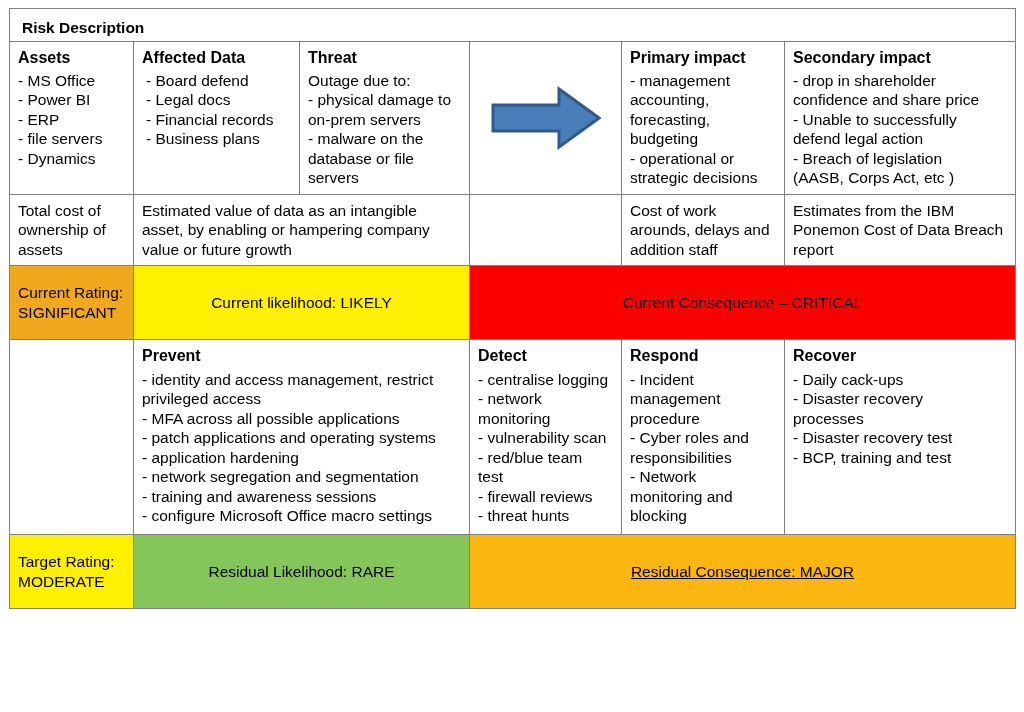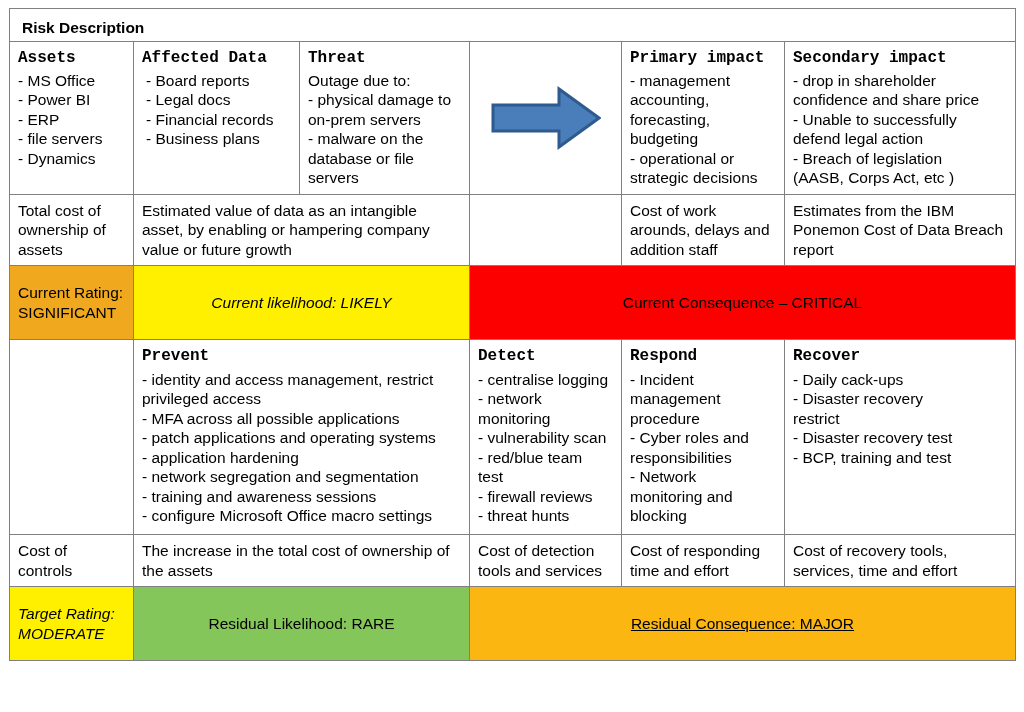--- a/index.html
+++ b/index.html
@@ -48,21 +48,20 @@
     font-size: 16.5px;
     padding: 3px 10px 9px 12px !important;
     border-top: none !important;
   }
   
   .colhead {
     font-weight: bold;
     font-size: 16px;
     display: block;
     margin: 0 0 3px 0;
-    font-family: Liberation Mono, monospace;
   }
   .lines {
     display: block;
   }
   .lines span {
     display: block;
   }
   .indent span { padding-left: 4px; }
   
   .arrow-cell {
@@ -84,21 +83,21 @@
     font-size: 17px;
     padding: 10px 6px !important;
   }
   .bar-left-label {
     vertical-align: middle !important;
     font-size: 15px;
     line-height: 1.22;
     padding: 17px 8px !important;
   }
   .c-orange { background: #F0A81E !important; }
-  .c-yellow { background: #FFF000 !important; font-style: italic; }
+  .c-yellow { background: #FFF000 !important; }
   .c-red    { background: #FC0000 !important; }
   .c-green  { background: #85C65A !important; margin-top: 20px; }
   .c-amber  { background: #FBB612 !important; text-decoration: underline; }
   .mid { vertical-align: middle !important; }
   .tall { height: 182px; }
 </style>
 </head>
 <body>
 
 <div id="sheet">
@@ -124,21 +123,21 @@
               <span>- MS Office</span>
               <span>- Power BI</span>
               <span>- ERP</span>
               <span>- file servers</span>
               <span>- Dynamics</span>
             </span>
       </td>
       <td>
         <span class="colhead">Affected Data</span>
         <span class="lines indent">
-              <span>- Board reports</span>
+              <span>- Board defend</span>
               <span>- Legal docs</span>
               <span>- Financial records</span>
               <span>- Business plans</span>
             </span>
       </td>
       <td>
         <span class="colhead">Threat</span>
         <span class="lines">
               <span>Outage due to:</span>
               <span>- physical damage to</span>
@@ -232,34 +231,27 @@
               <span>- Network</span>
               <span>monitoring and</span>
               <span>blocking</span>
             </span>
       </td>
       <td>
         <span class="colhead">Recover</span>
         <span class="lines">
               <span> - Daily cack-ups</span>
               <span> - Disaster recovery</span>
-              <span>restrict</span>
+              <span>processes</span>
               <span> - Disaster recovery test</span>
               <span> - BCP, training and test</span>
             </span>
       </td>
     </tr>
 
-    <tr>
-      <td class="mid">Cost of controls</td>
-      <td colspan="2">The increase in the total cost of ownership of the assets</td>
-      <td>Cost of detection tools and services</td>
-      <td>Cost of responding time and effort</td>
-      <td>Cost of recovery tools, services, time and effort</td>
-    </tr>
 
     <tr>
       <td class="c-yellow bar-left-label">Target Rating: MODERATE</td>
       <td colspan="2" class="c-green bar">Residual Likelihood: RARE</td>
       <td colspan="3" class="c-amber bar">Residual Consequence: MAJOR</td>
     </tr>
   </tbody>
     </table>
 </div>
 

